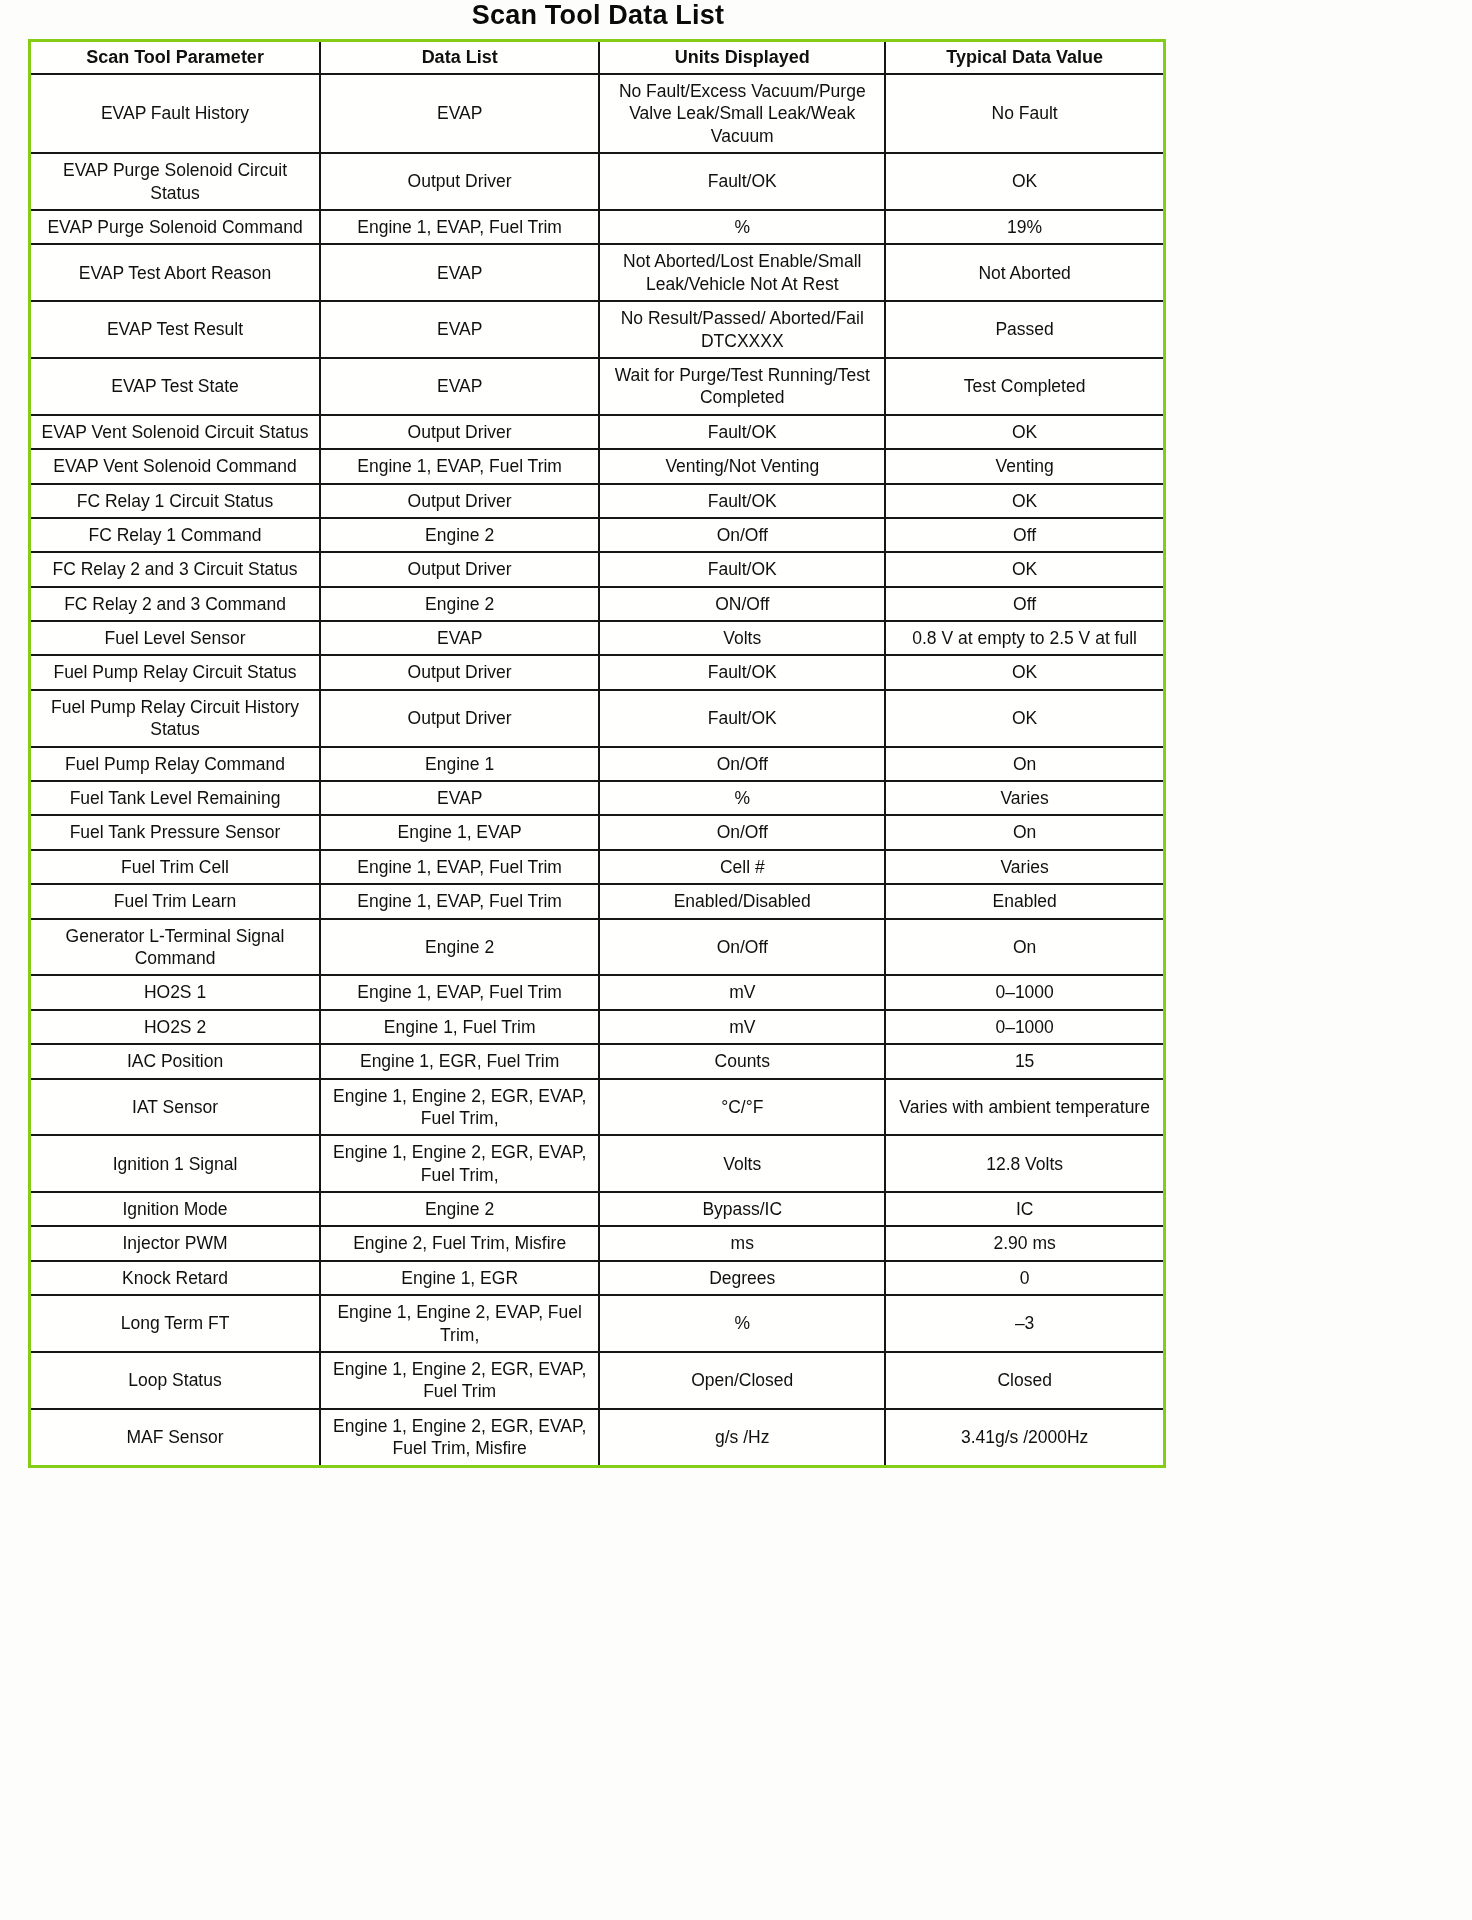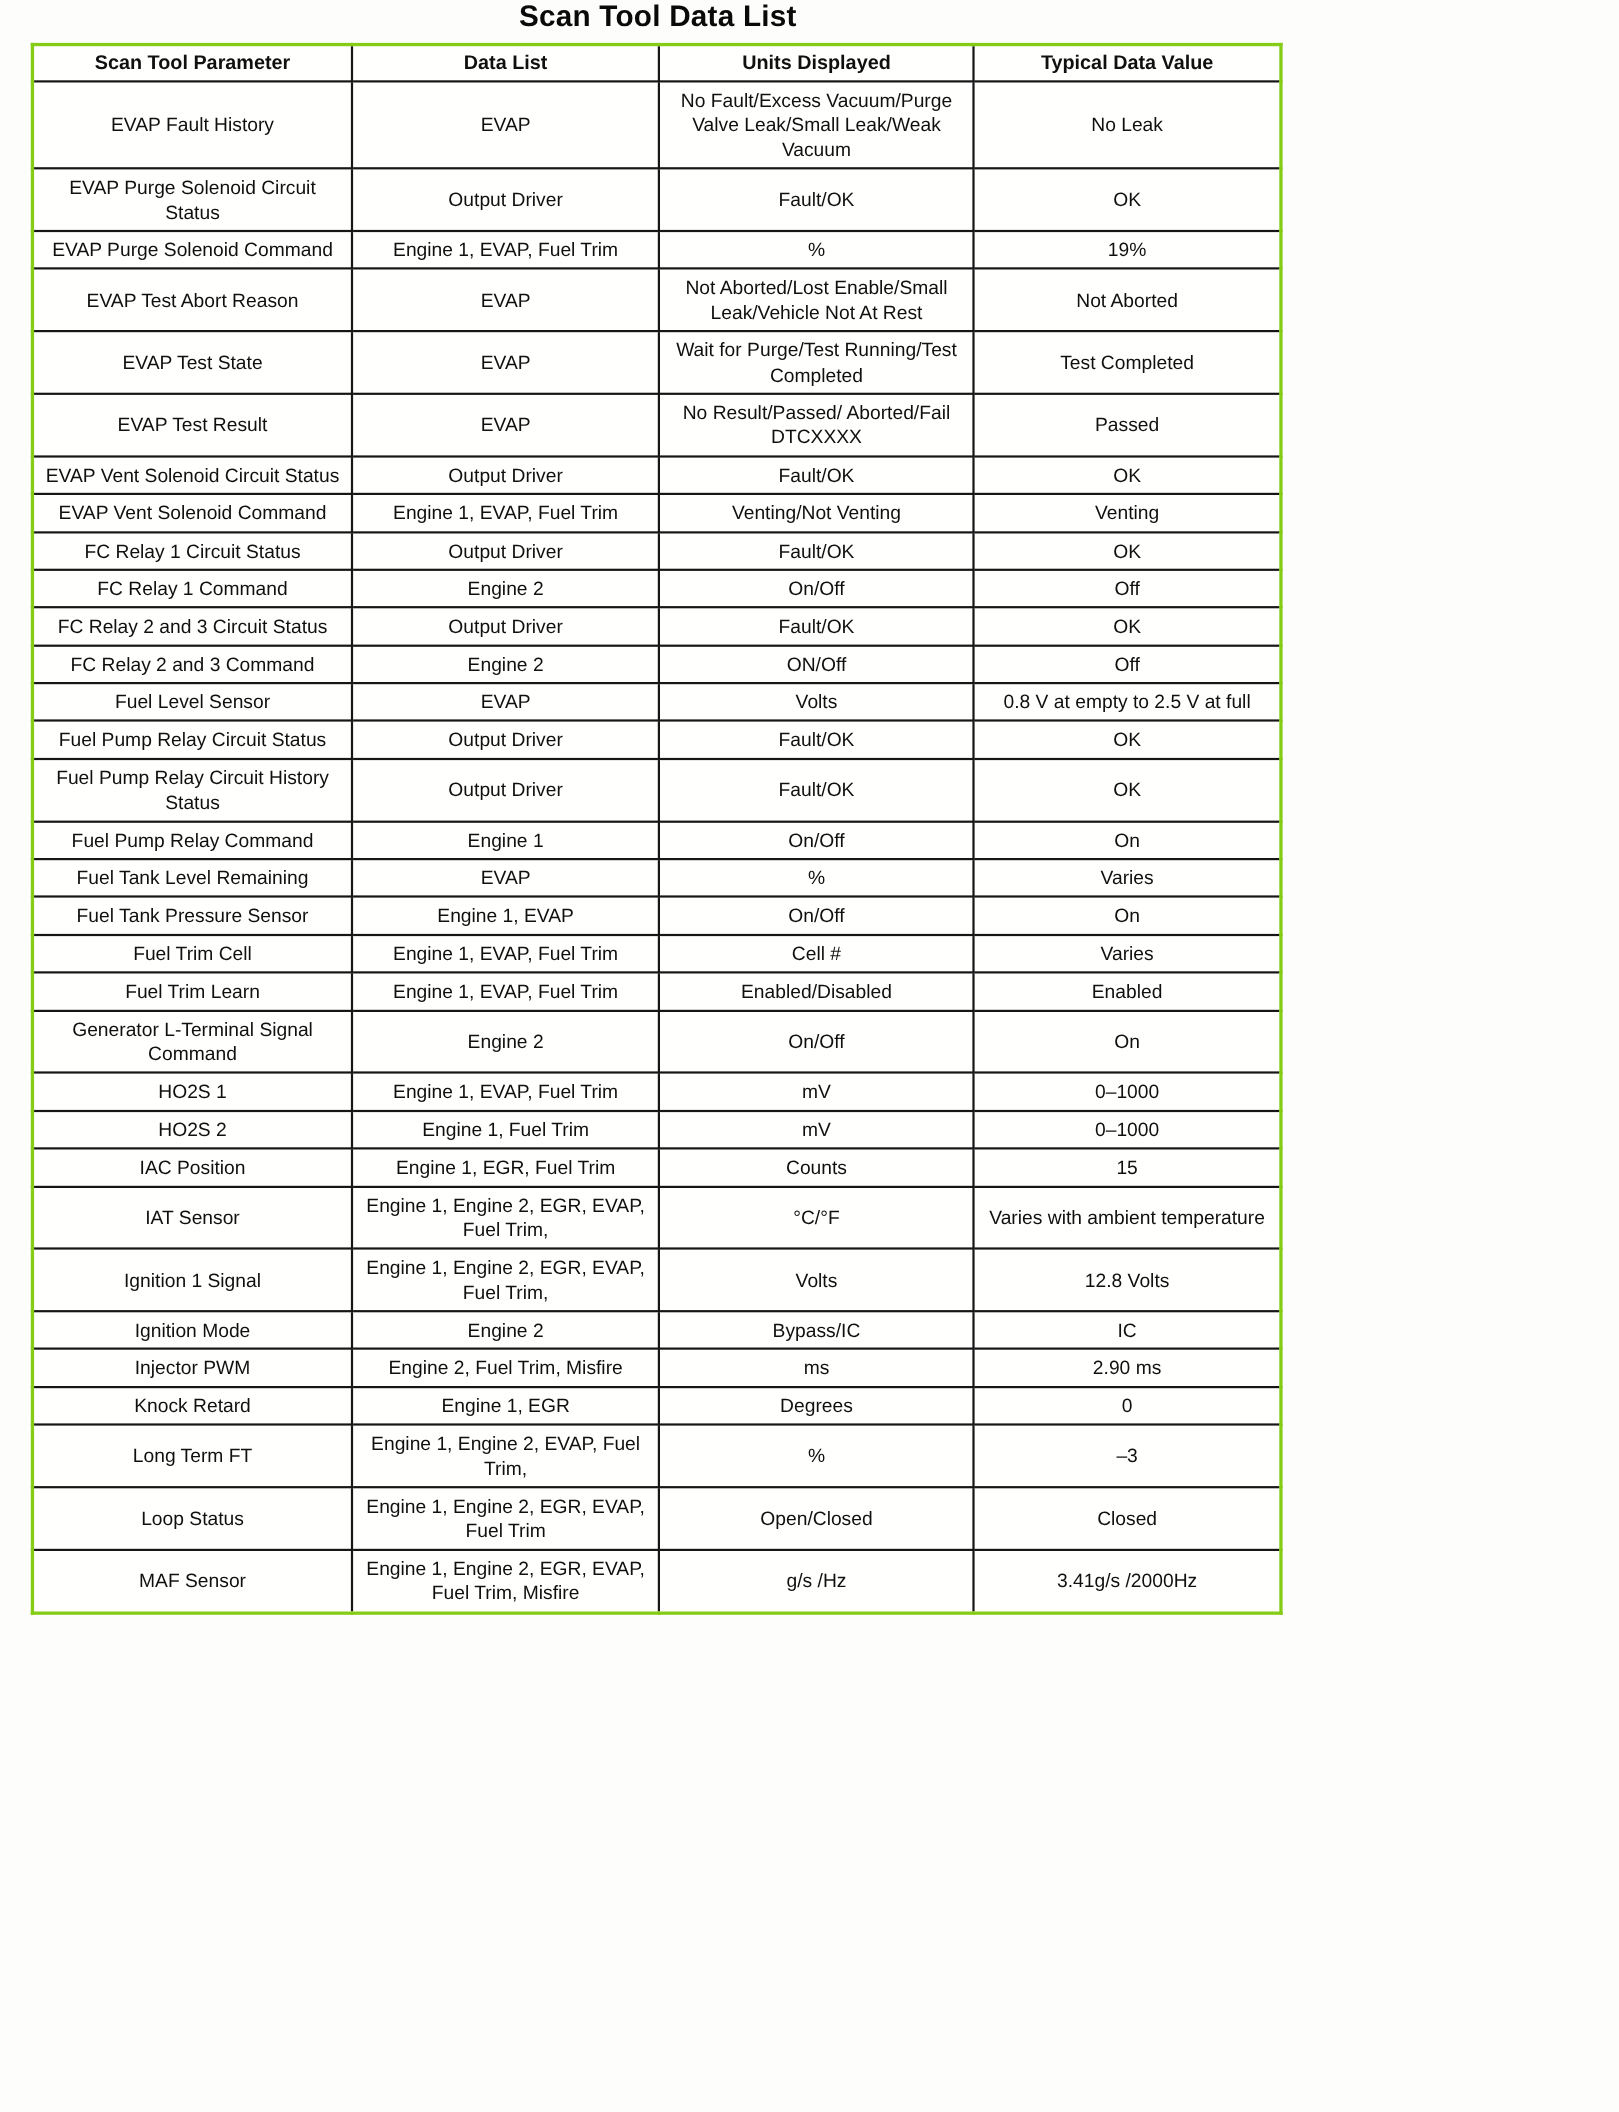--- a/index.html
+++ b/index.html
@@ -78,51 +78,51 @@
         <th>Data List</th>
         <th>Units Displayed</th>
         <th>Typical Data Value</th>
       </tr>
     </thead>
     <tbody>
         <tr>
       <td>EVAP Fault History</td>
       <td>EVAP</td>
       <td>No Fault/Excess Vacuum/Purge Valve Leak/Small Leak/Weak Vacuum</td>
-      <td>No Leak</td>
+      <td>No Fault</td>
     </tr>
         <tr>
       <td>EVAP Purge Solenoid Circuit Status</td>
       <td>Output Driver</td>
       <td>Fault/OK</td>
       <td>OK</td>
     </tr>
         <tr>
       <td>EVAP Purge Solenoid Command</td>
       <td>Engine 1, EVAP, Fuel Trim</td>
       <td>%</td>
       <td>19%</td>
     </tr>
         <tr>
       <td>EVAP Test Abort Reason</td>
       <td>EVAP</td>
       <td>Not Aborted/Lost Enable/Small Leak/Vehicle Not At Rest</td>
       <td>Not Aborted</td>
     </tr>
         <tr>
+      <td>EVAP Test Result</td>
+      <td>EVAP</td>
+      <td>No Result/Passed/ Aborted/Fail DTCXXXX</td>
+      <td>Passed</td>
+    </tr>
+        <tr>
       <td>EVAP Test State</td>
       <td>EVAP</td>
       <td>Wait for Purge/Test Running/Test Completed</td>
       <td>Test Completed</td>
-    </tr>
-        <tr>
-      <td>EVAP Test Result</td>
-      <td>EVAP</td>
-      <td>No Result/Passed/ Aborted/Fail DTCXXXX</td>
-      <td>Passed</td>
     </tr>
         <tr>
       <td>EVAP Vent Solenoid Circuit Status</td>
       <td>Output Driver</td>
       <td>Fault/OK</td>
       <td>OK</td>
     </tr>
         <tr>
       <td>EVAP Vent Solenoid Command</td>
       <td>Engine 1, EVAP, Fuel Trim</td>

